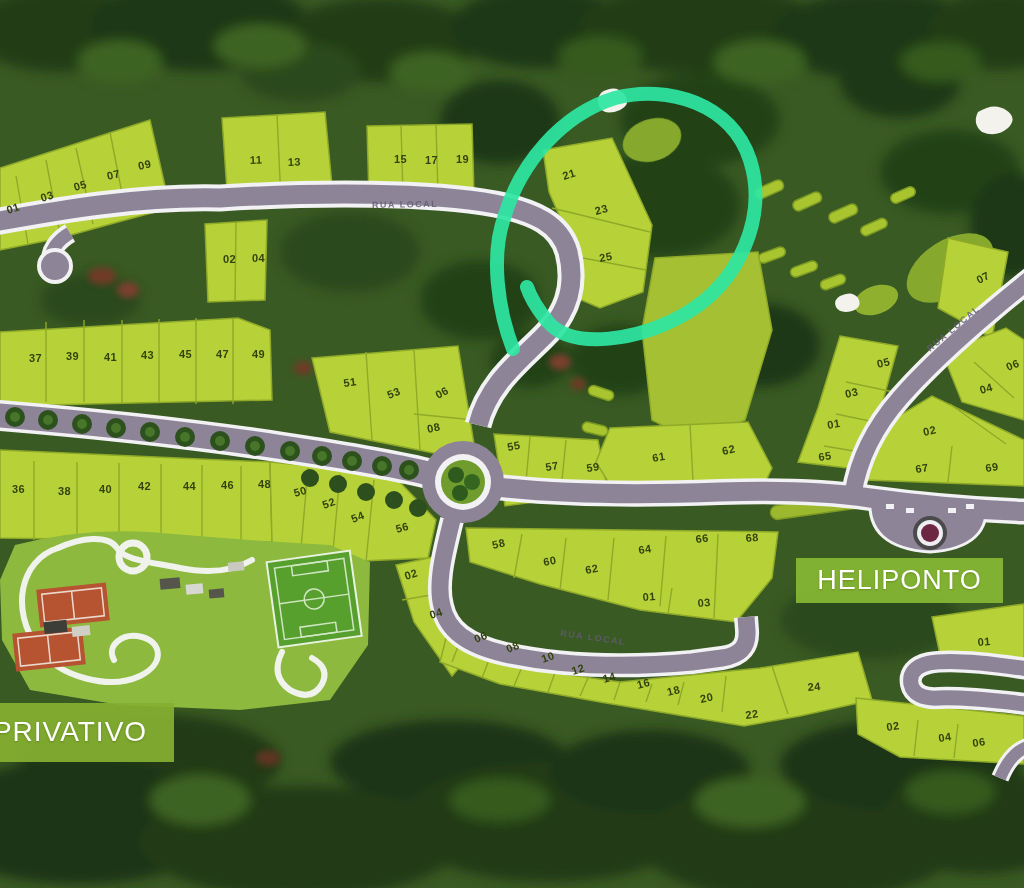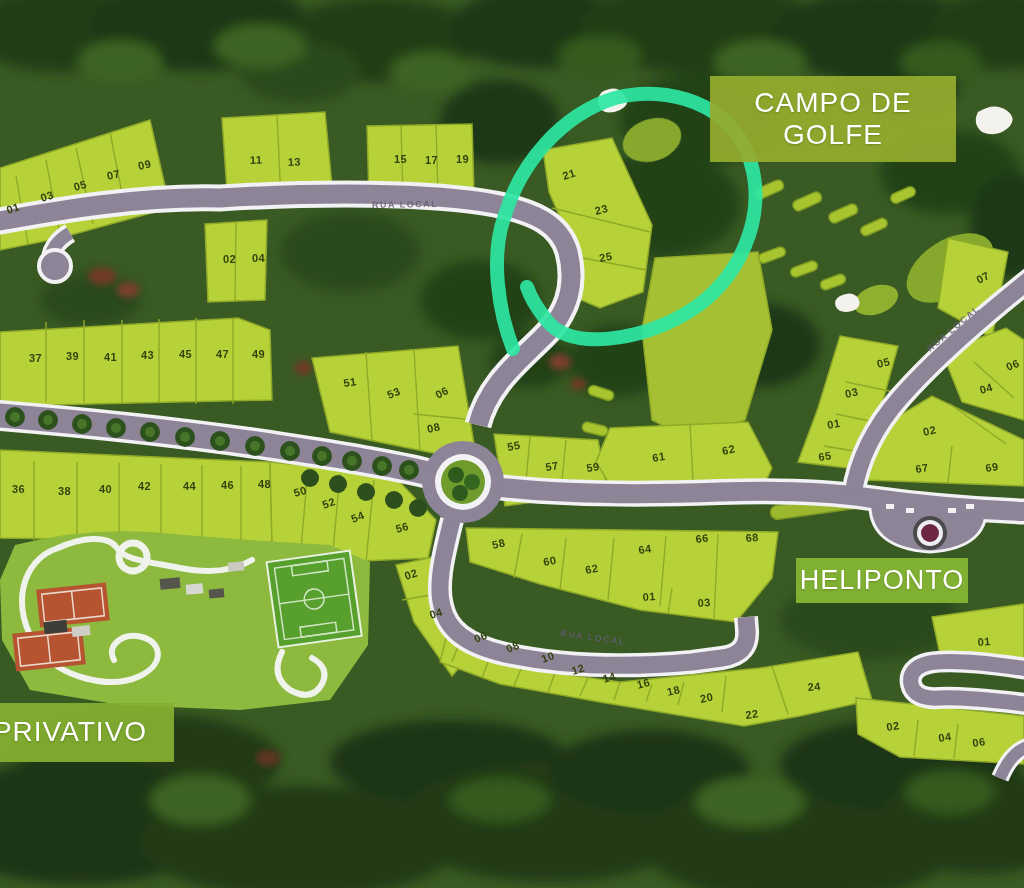--- a/index.html
+++ b/index.html
@@ -8,21 +8,21 @@
   .stage svg{position:absolute;inset:0;display:block;}
   .lot-num{font-family:"Liberation Sans",sans-serif;font-size:11px;font-weight:600;
            fill:#33420f;letter-spacing:.5px;}
   .road-name{font-family:"Liberation Sans",sans-serif;font-size:9px;fill:#635c74;
              letter-spacing:1.5px;font-weight:700;opacity:.85;}
   .map-label{position:absolute;display:flex;flex-direction:column;align-items:center;
              justify-content:center;color:#fff;text-align:center;line-height:1.15;
              text-shadow:0 1px 2px rgba(60,80,0,.35);}
   .label-golf{left:710px;top:76px;width:246px;height:86px;background:rgba(148,172,45,.93);
               font-size:28px;letter-spacing:1px;}
-  .label-heli{left:796px;top:558px;width:172px;height:45px;background:rgba(134,184,52,.93);
+  .label-heli{left:796px;top:558px;width:207px;height:45px;background:rgba(134,184,52,.93);
               font-size:27px;letter-spacing:1px;}
   .label-priv{left:-34px;top:703px;width:208px;height:59px;background:rgba(132,175,48,.93);
               font-size:28px;letter-spacing:1px;}
 </style>
 </head>
 <body>
 
 <div class="stage">
 <svg viewBox="0 0 1024 888" width="1024" height="888">
   <defs>
@@ -422,23 +422,19 @@
         <text x="846" y="398" transform="rotate(-12 846 398)" class="lot-num">03</text>
         <text x="878" y="368" transform="rotate(-14 878 368)" class="lot-num">05</text>
         <text x="924" y="436" transform="rotate(-12 924 436)" class="lot-num">02</text>
         <text x="981" y="394" transform="rotate(-16 981 394)" class="lot-num">04</text>
         <text x="1008" y="371" transform="rotate(-22 1008 371)" class="lot-num">06</text>
       </g>
 
   <path d="M 513,349 C 498,310 490,255 505,215 C 520,165 560,115 615,98 C 668,84 732,104 750,160 C 768,216 740,282 685,314 C 640,340 573,351 548,322 C 539,311 531,299 527,287" fill="none" stroke-width="14" stroke-linecap="round" opacity="0.92" stroke="#2ee6a2"></path>
 </svg>
 
-<div class="map-label label-golf">
-  <span>CAMPO DE</span>
-  <span>GOLFE</span>
-</div>
 <div class="map-label label-heli">
   <span>HELIPONTO</span>
 </div>
 <div class="map-label label-priv">
   <span>PRIVATIVO</span>
 </div>
 </div>
 
 </body></html>

